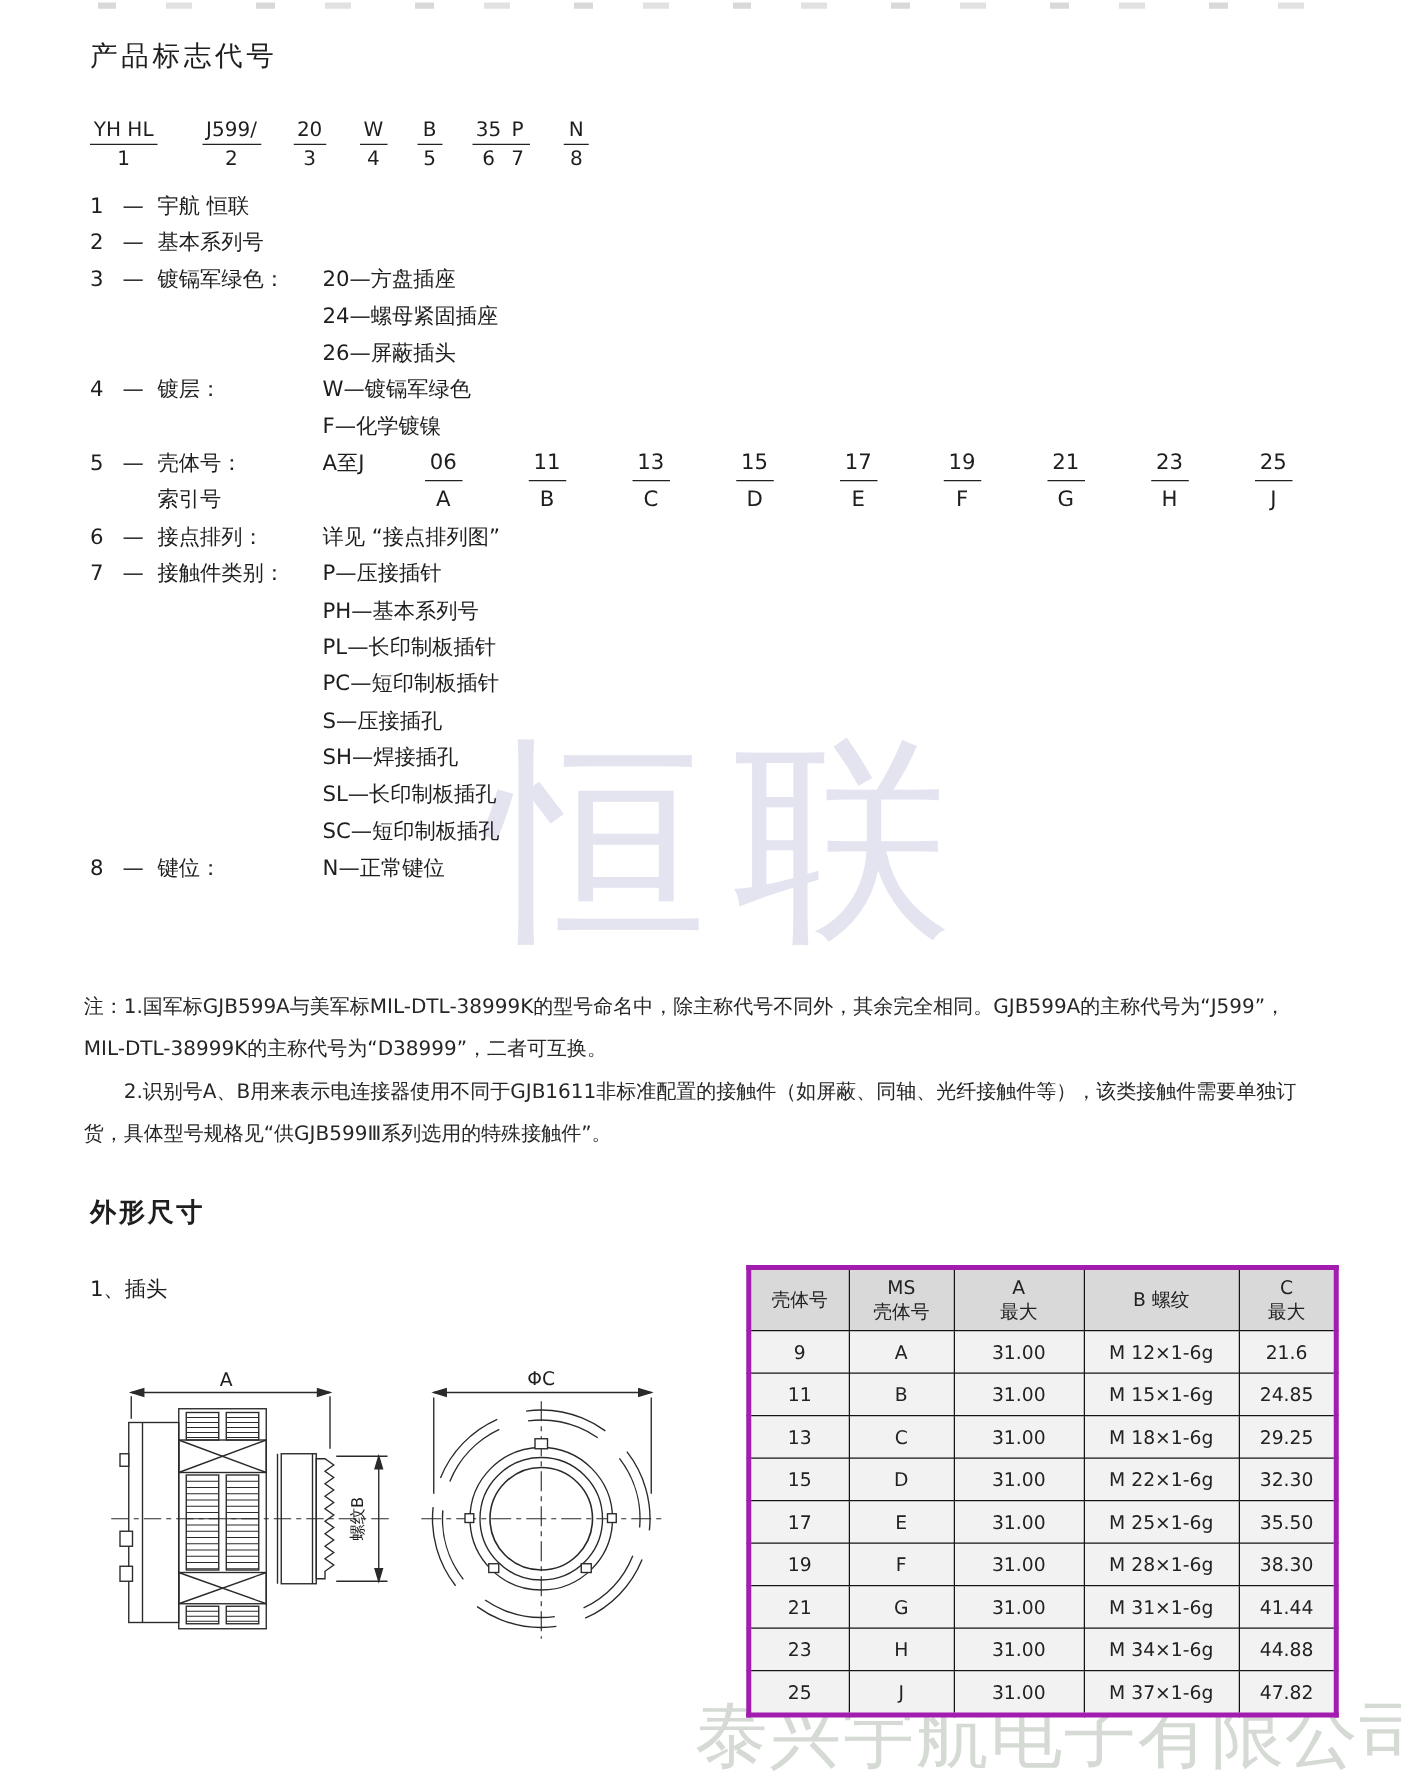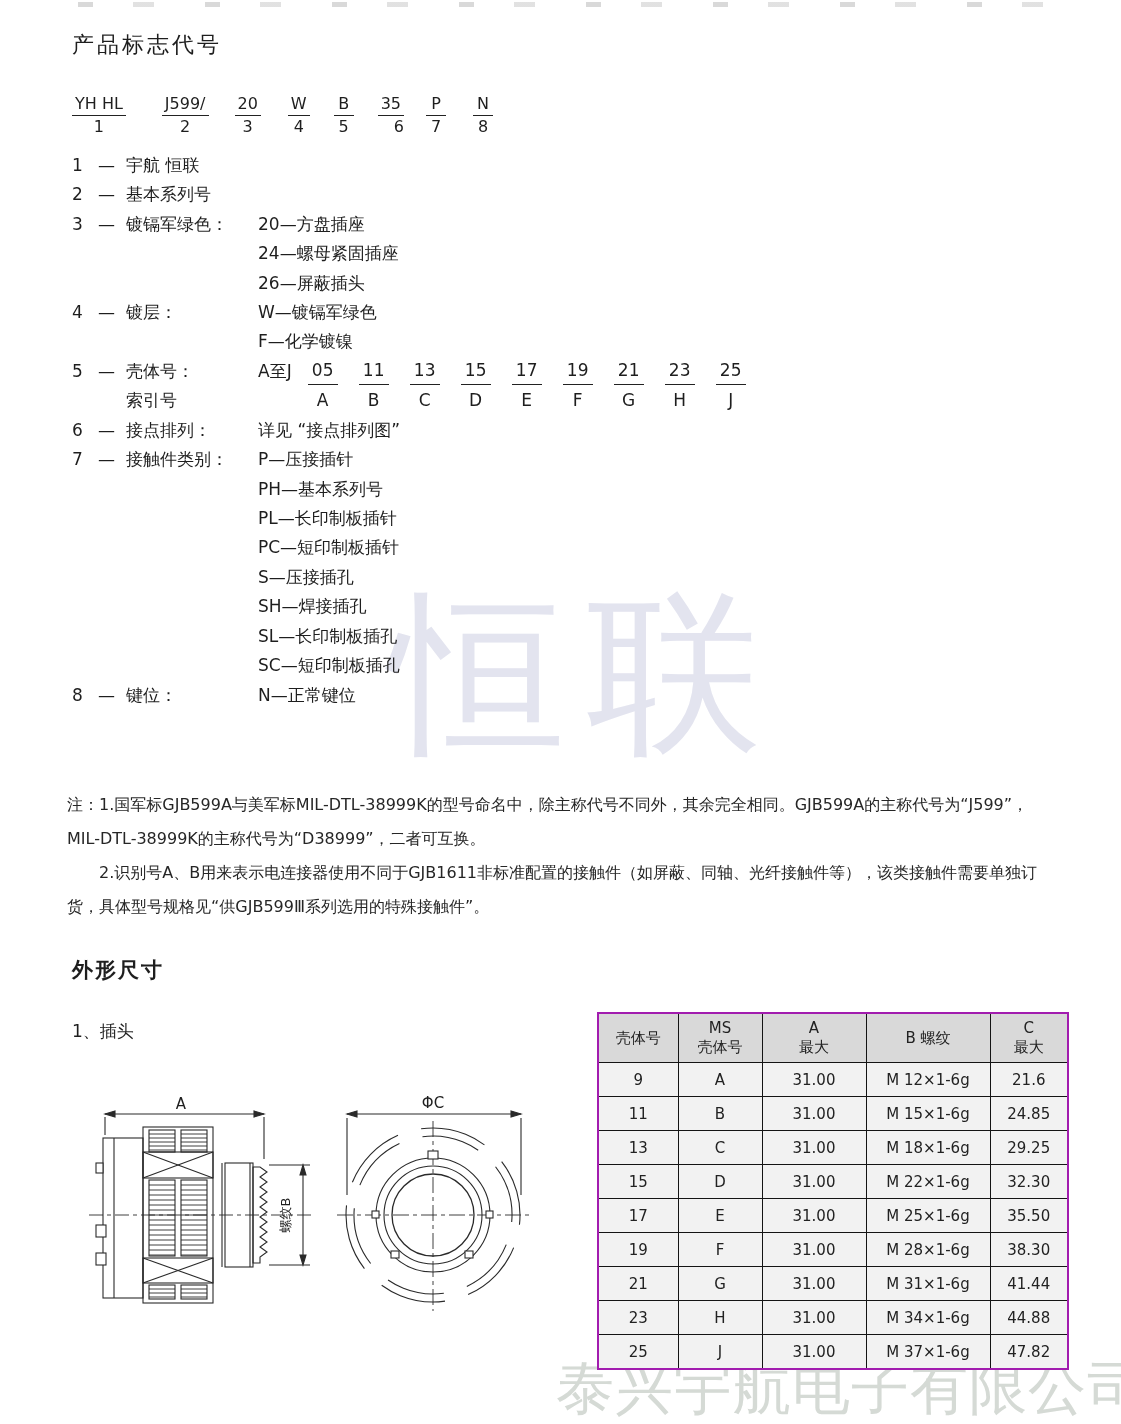--- a/index.html
+++ b/index.html
@@ -19,46 +19,46 @@
   
   #code-row{position:absolute;left:72px;top:94px;display:flex;align-items:flex-start;}
   .frac{text-align:center;min-width:20px;}
   .frac-top{display:block;padding:0 3px 1px;border-bottom:1.5px solid #222;line-height:20px;font-size:16px;white-space:nowrap;}
   .frac-bot{display:block;line-height:21px;font-size:16px;}
   #code-row .frac:nth-child(1){margin-right:36px;}
   #code-row .frac:nth-child(2){margin-right:26px;}
   #code-row .frac:nth-child(3){margin-right:27px;}
   #code-row .frac:nth-child(4){margin-right:24px;}
   #code-row .frac:nth-child(5){margin-right:24px;}
-  #code-row .frac:nth-child(6){margin-right:22px;text-align:right;}
+  #code-row .frac:nth-child(6){}
   #code-row .frac:nth-child(7){margin-right:27px;}
   
   #def-list{position:absolute;left:72px;top:151px;font-size:17px;}
   .def-row{display:flex;}
   .lbl-line,.def-values > div,.item5 .prefix{line-height:29.4px;}
   .def-label{width:186px;flex:none;}
   .lbl-line{display:flex;}
   .def-num{width:26px;}
   .def-dash{width:28px;}
   .lbl-line2{padding-left:54px;align-items:flex-end;}
   .def-values{flex:1;}
-  .item5{display:flex;align-items:flex-start;}
+  .item5{display:flex;align-items:flex-start;gap:32px;}
   .item5 .prefix{margin-right:16px;}
   .item5 .frac{margin-right:21px;min-width:30px;}
   .item5 .frac-top{font-size:17px;line-height:27px;padding:0 2px 0;}
   .item5 .frac-bot{font-size:17px;line-height:31px;}
   
   #notes{position:absolute;left:67px;top:788px;font-size:16px;color:#262626;}
   #notes > div{line-height:34px;white-space:nowrap;}
   
   .sec2-title{position:absolute;left:72px;top:956px;font-size:21px;font-weight:700;letter-spacing:2px;}
   .sub1{position:absolute;left:72px;top:1020px;font-size:17px;}
   .drawings{position:absolute;left:75px;top:1085px;}
   
-  #spec-table{position:absolute;left:597px;top:1012px;border-collapse:collapse;border:2px solid #a21caf;table-layout:fixed;}
+  #spec-table{position:absolute;left:597px;top:1012px;border-collapse:collapse;border:4px solid #a21caf;table-layout:fixed;}
   #spec-table th,#spec-table td{border:1px solid #141414;text-align:center;vertical-align:middle;
       font-weight:400;color:#222;padding:0;}
   #spec-table th{background:#d9d9d9;font-size:15px;line-height:19px;height:48px;}
   #spec-table td{background:#f2f2f2;font-size:15px;height:33px;white-space:nowrap;}
 </style>
 </head>
 <body>
 
 <div class="page">
 
@@ -162,21 +162,21 @@
               <span class="def-term">壳体号：</span>
             </div>
             <div class="lbl-line lbl-line2">
               <span>索引号</span>
             </div>
           </div>
           <div class="def-values">
             <div class="item5">
               <span class="prefix">A至J</span>
               <div class="frac">
-                <span class="frac-top">05</span>
+                <span class="frac-top">06</span>
                 <span class="frac-bot">A</span>
               </div>
               <div class="frac">
                 <span class="frac-top">11</span>
                 <span class="frac-bot">B</span>
               </div>
               <div class="frac">
                 <span class="frac-top">13</span>
                 <span class="frac-bot">C</span>
               </div>

